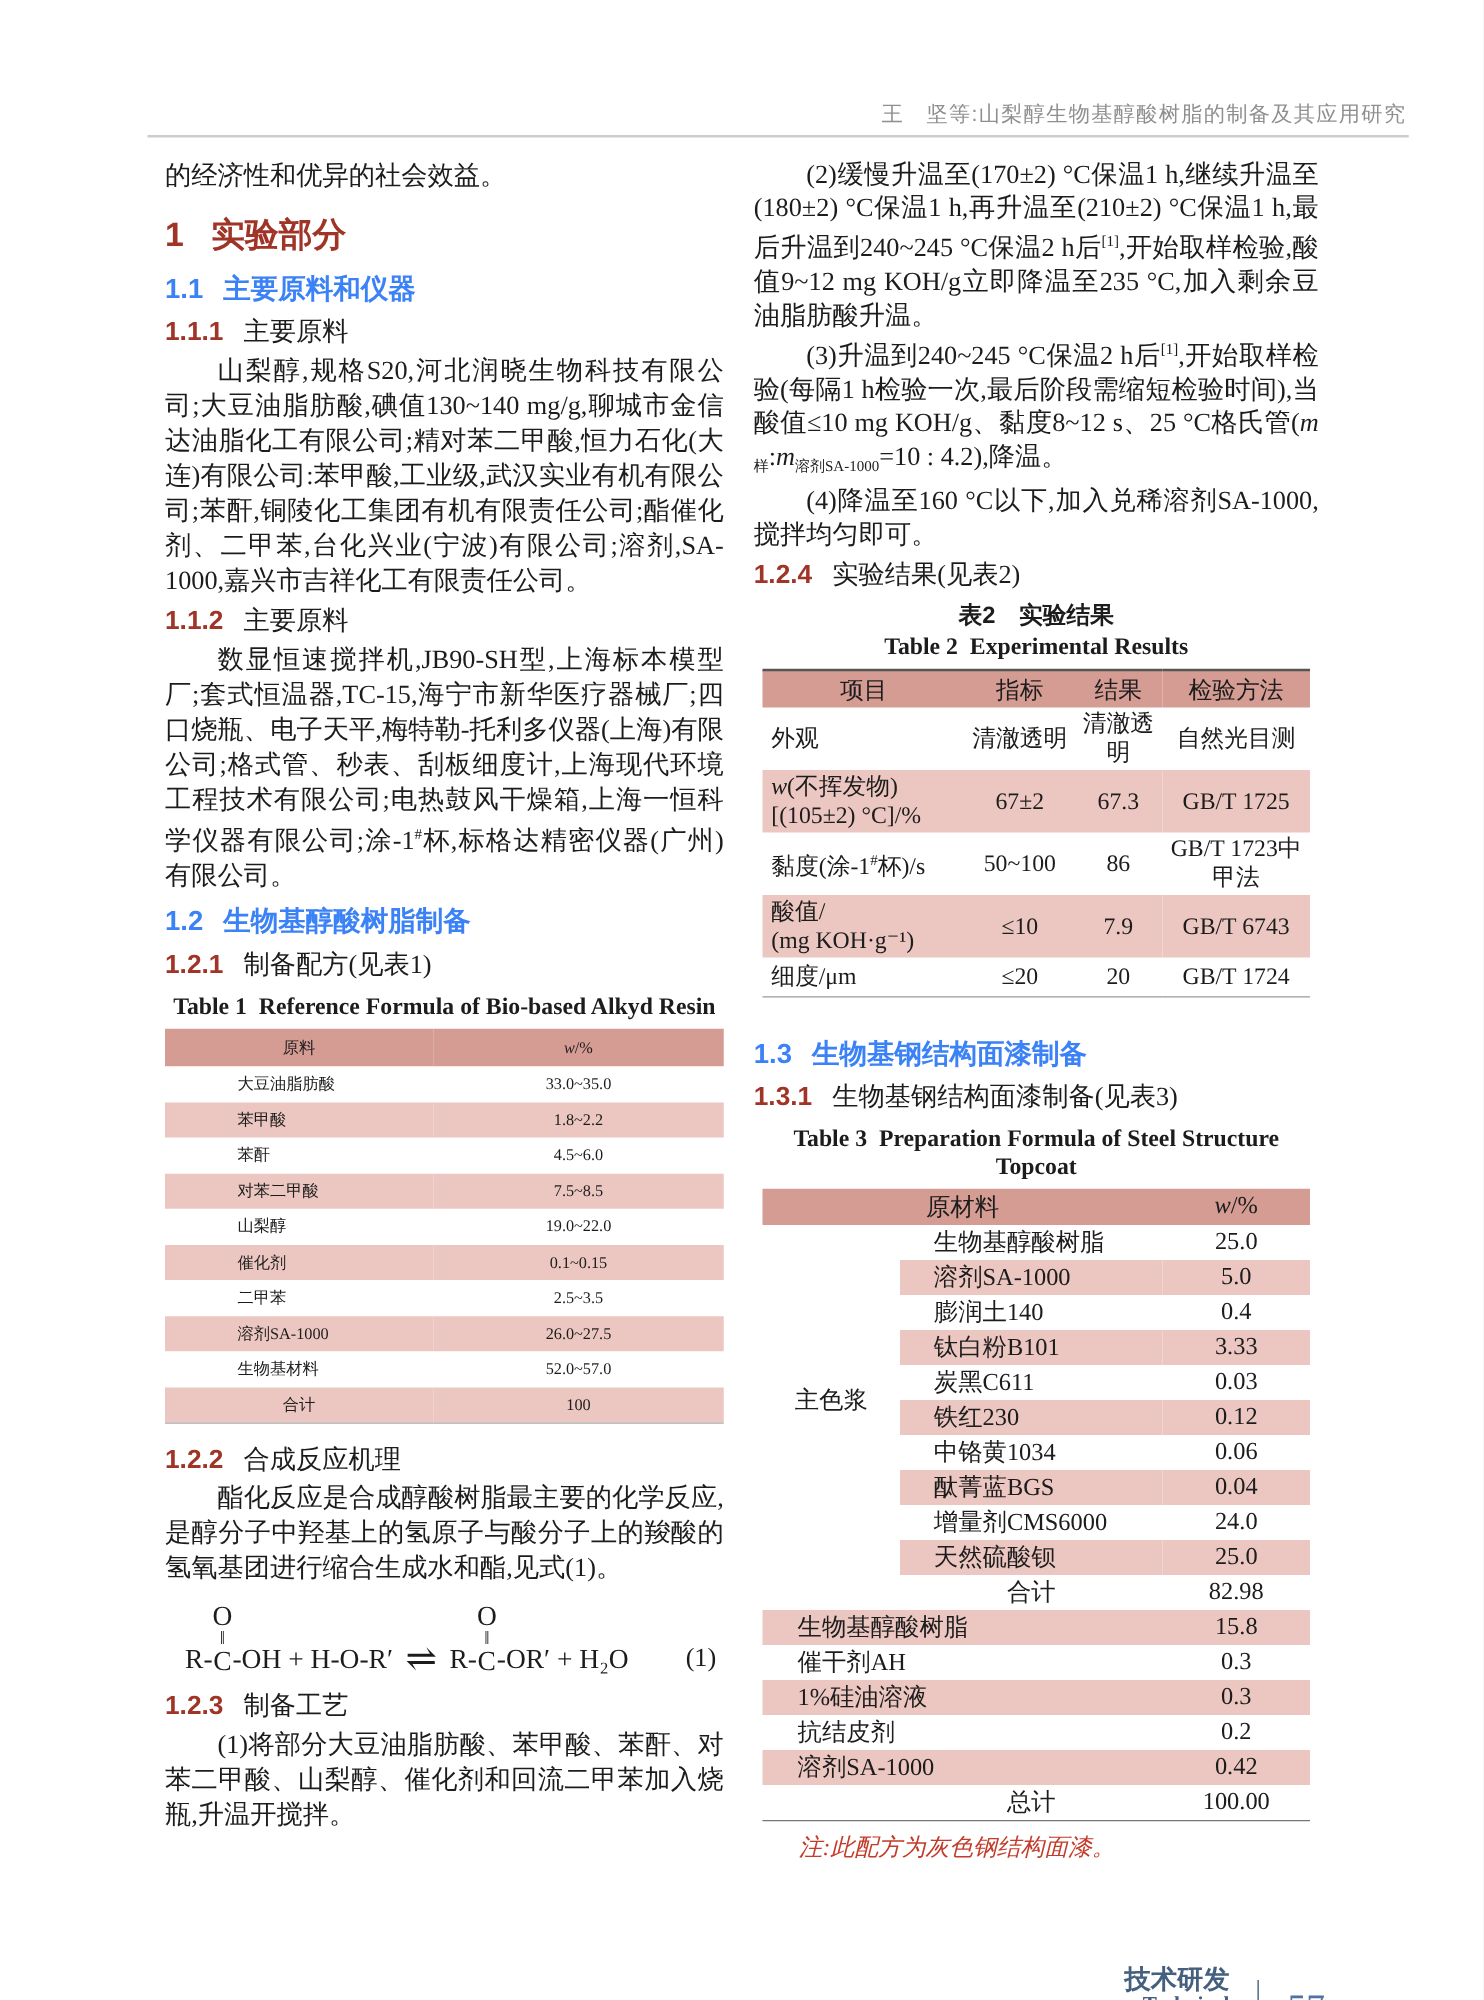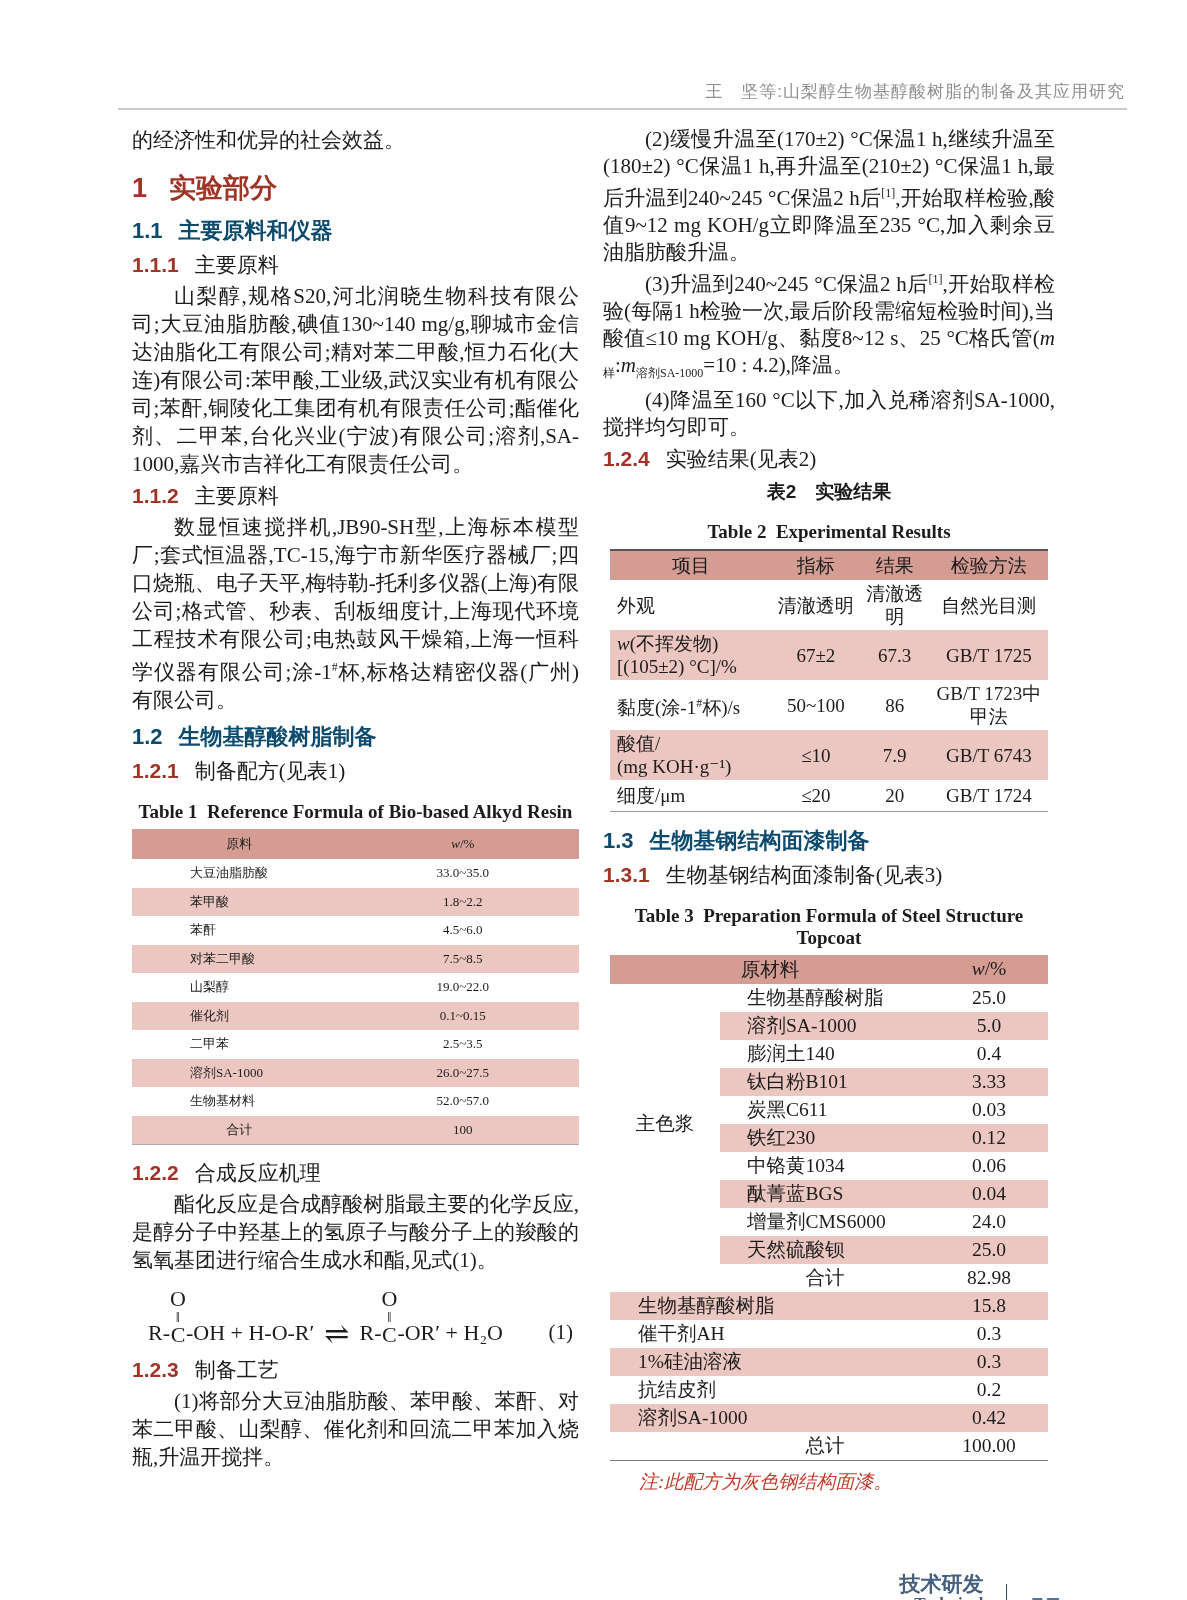--- a/index.html
+++ b/index.html
@@ -23,30 +23,30 @@
   .col-left  { left:132px; width:447px; }
   .col-right { left:603px; width:452px; }
 
   p.body { font-size:21px; line-height:28px; text-align:justify; }
   p.body.lh27 { line-height:27px; }
   p.indent { text-indent:2em; }
   .h1 { font-family:"Liberation Sans","DejaVu Sans",sans-serif; font-weight:bold;
         font-size:27px; color:#a03426; margin:16px 0 10px; }
   .h1 .num { margin-right:22px; }
   .h2 { font-family:"Liberation Sans","DejaVu Sans",sans-serif; font-weight:bold;
-        font-size:22px; color:#0c4a6e; margin:8px 0 5px; }
+        font-size:22px; color:#3b82f6; margin:8px 0 5px; }
   .h2 .num { margin-right:16px; }
   .h3 { font-size:21px; margin:4px 0 3px; }
   .h3 .num { font-family:"Liberation Sans","DejaVu Sans",sans-serif; font-weight:bold;
              color:#a03426; margin-right:16px; }
 
   
   .tt { text-align:center; margin-top:10px; }
   .tt-cn { font-family:"Liberation Sans","DejaVu Sans",sans-serif; font-weight:bold; font-size:19px; }
-  .tt-en { font-weight:bold; font-size:19px; margin:16px 0 6px; }
+  .tt-en { font-weight:bold; font-size:19px; margin:2px 0 6px; }
 
   
   .hdr-pink { background:#d59c93; }
   .stripe   { background:#ecc7c1; }
   i.var { font-style:italic; }
   sub.s { font-size:12px; }
   sup.s { font-size:12px; }
 
   
   table.t1 { width:100%; border-collapse:collapse; font-size:13px; border-bottom:1px solid #aaaaaa; }
@@ -286,21 +286,21 @@
       </tr>
       <tr>
         <td class="item">细度/μm</td>
         <td>≤20</td>
         <td>20</td>
         <td>GB/T 1724</td>
       </tr>
     </tbody>
       </table>
 
-    <div class="h2" style="margin-top:14px;">
+    <div class="h2" style="margin-top:30px;">
       <span class="num">1.3</span><span>生物基钢结构面漆制备</span>
     </div>
 
     <div class="h3">
       <span class="num">1.3.1</span><span>生物基钢结构面漆制备(见表3)</span>
     </div>
 
     <div class="tt">
       <div class="tt-en">Table 3&nbsp;&nbsp;Preparation Formula of Steel Structure Topcoat</div>
     </div>

